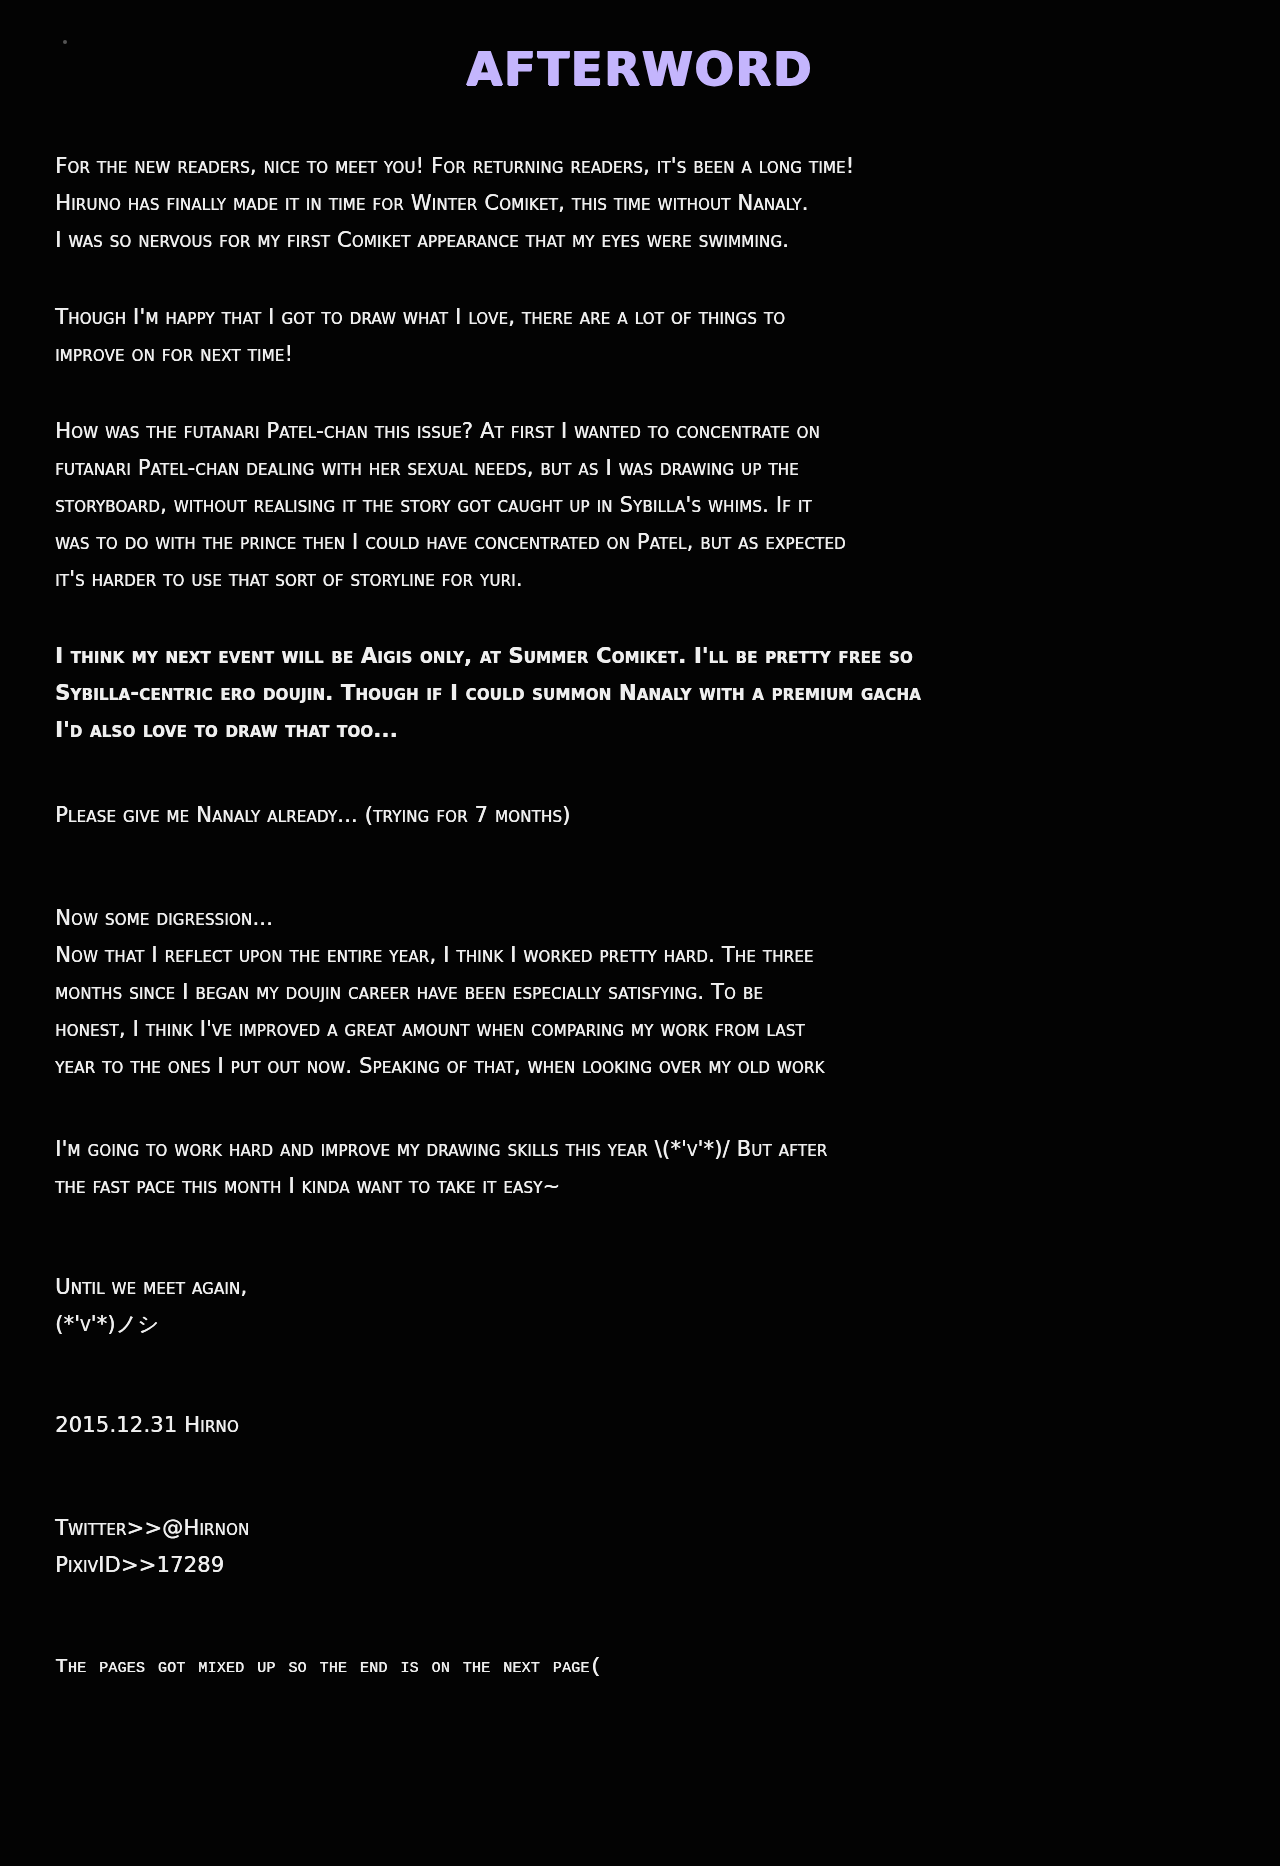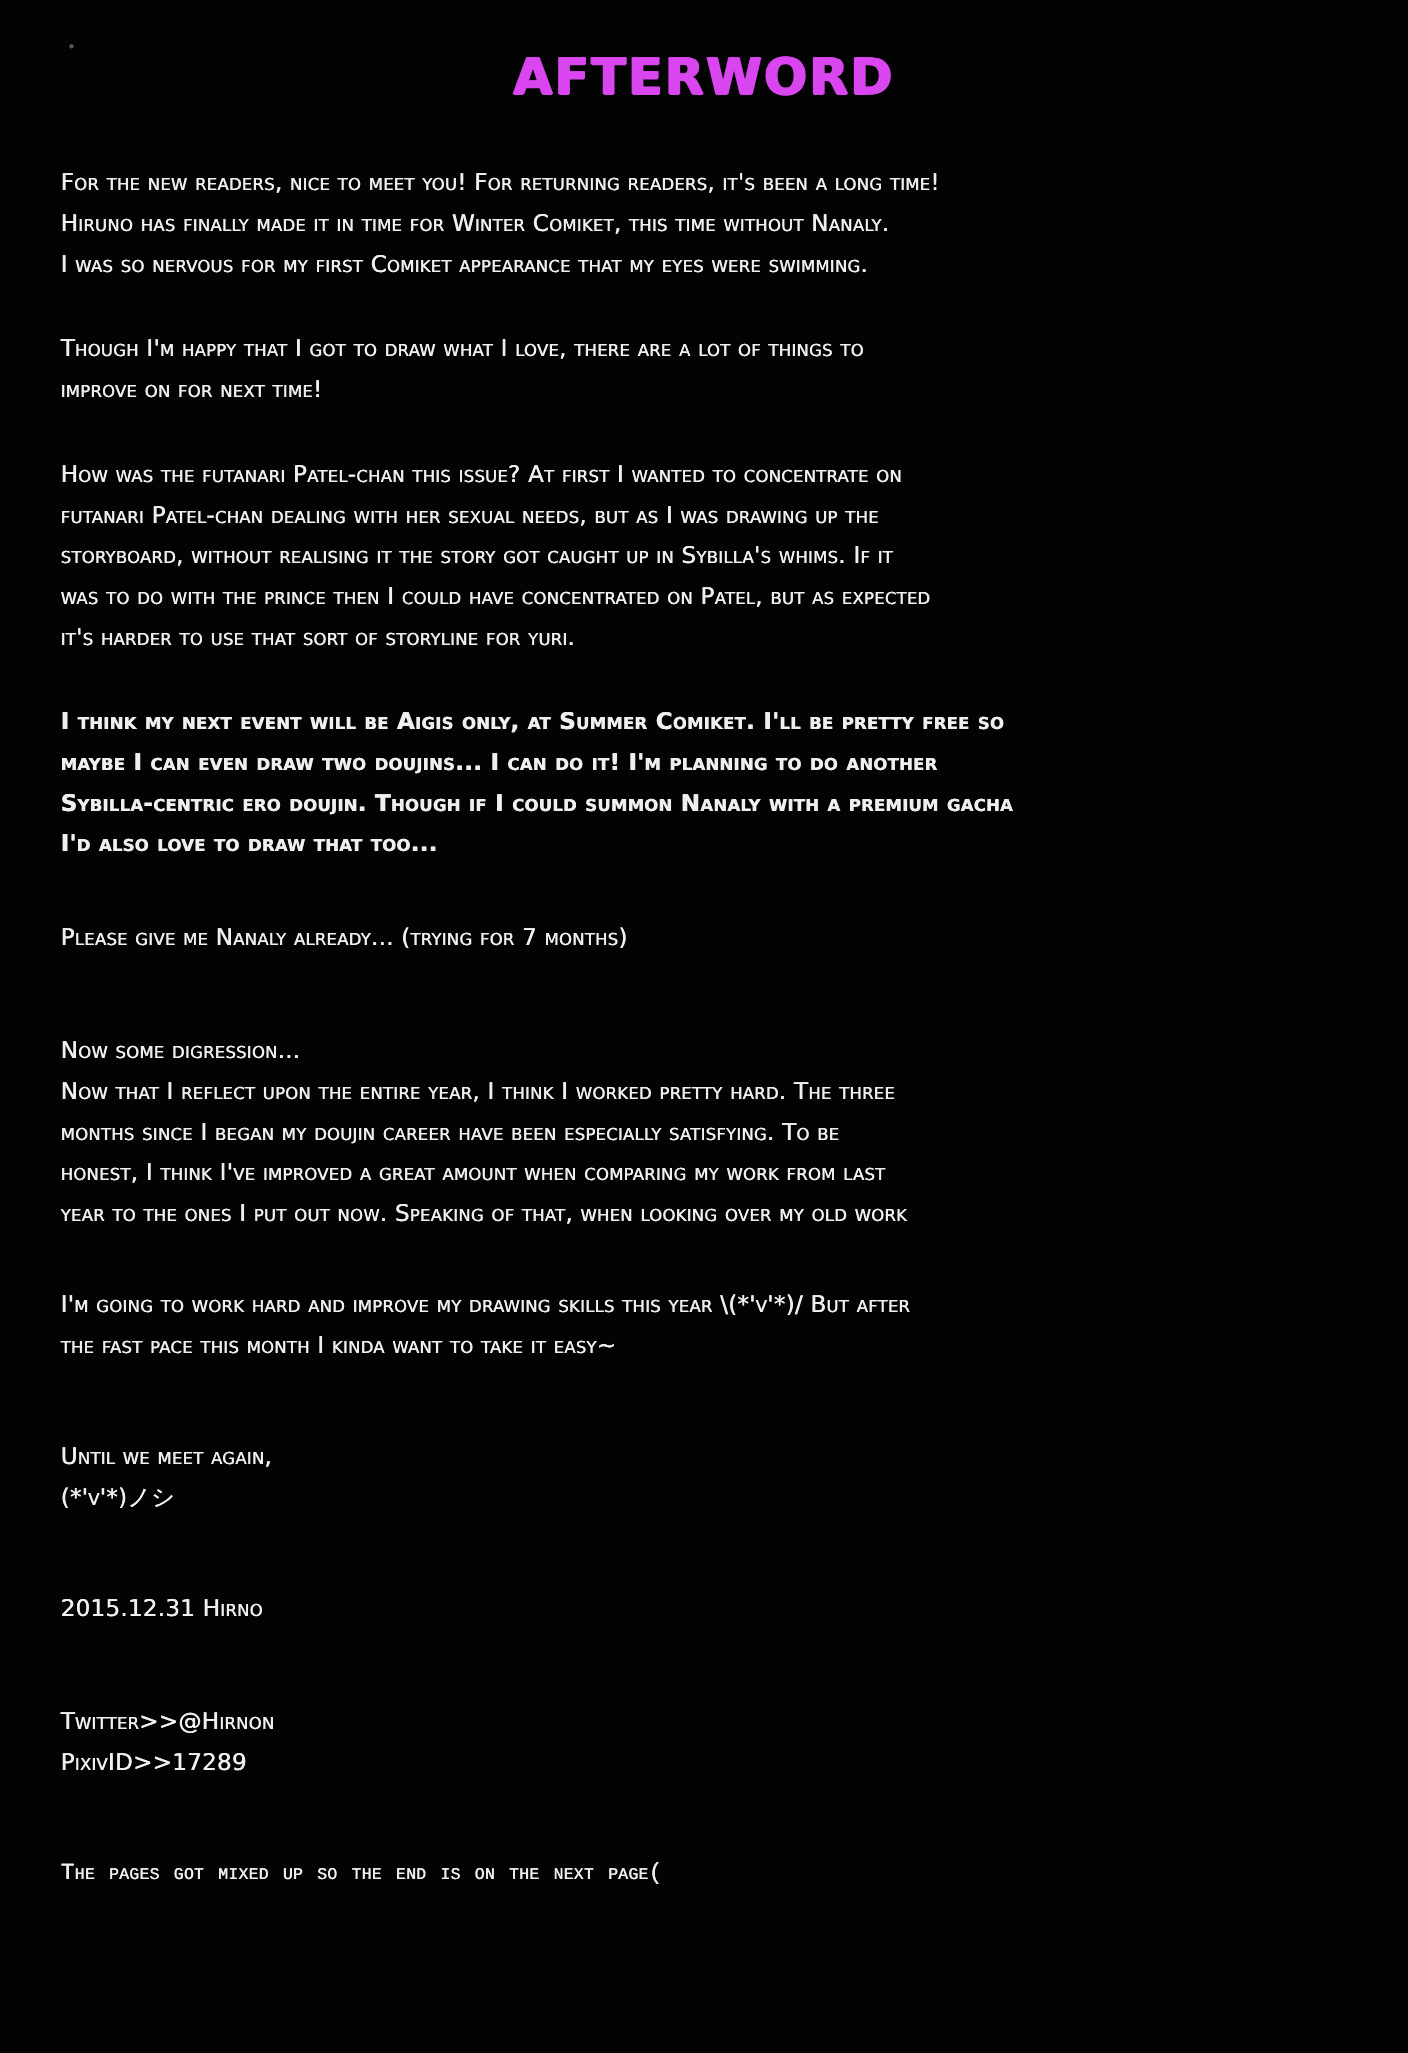--- a/index.html
+++ b/index.html
@@ -27,21 +27,21 @@
     opacity: .6;
   }
   .title {
     margin: 0;
     padding-top: 42px;
     height: 60px;
     text-align: center;
     font-size: 46px;
     font-weight: bold;
     letter-spacing: 2px;
-    color: #d946ef;
+    color: #c4b5fd;
     text-shadow: 1px 0 0 currentColor, -1px 0 0 currentColor, 0 1px 0 currentColor;
   }
   .body {
     padding: 46px 60px 0 55px;
   }
   .para { margin: 0; }
   .line {
     font-size: 21px;
     line-height: 37px;
     font-variant: small-caps;
@@ -69,21 +69,20 @@
       </div>
       <div class="para" style="margin-bottom: 40px;">
         <div class="line">How was the futanari Patel-chan this issue? At first I wanted to concentrate on</div>
         <div class="line">futanari Patel-chan dealing with her sexual needs, but as I was drawing up the</div>
         <div class="line">storyboard, without realising it the story got caught up in Sybilla's whims. If it</div>
         <div class="line">was to do with the prince then I could have concentrated on Patel, but as expected</div>
         <div class="line">it's harder to use that sort of storyline for yuri.</div>
       </div>
       <div class="para" style="margin-bottom: 48px; font-weight: bold;">
         <div class="line">I think my next event will be Aigis only, at Summer Comiket. I'll be pretty free so</div>
-        <div class="line">maybe I can even draw two doujins... I can do it! I'm planning to do another</div>
         <div class="line">Sybilla-centric ero doujin. Though if I could summon Nanaly with a premium gacha</div>
         <div class="line">I'd also love to draw that too...</div>
       </div>
       <div class="para" style="margin-bottom: 66px;">
         <div class="line">Please give me Nanaly already... (trying for 7 months)</div>
       </div>
       <div class="para" style="margin-bottom: 46px;">
         <div class="line">Now some digression...</div>
         <div class="line">Now that I reflect upon the entire year, I think I worked pretty hard. The three</div>
         <div class="line">months since I began my doujin career have been especially satisfying. To be</div>

